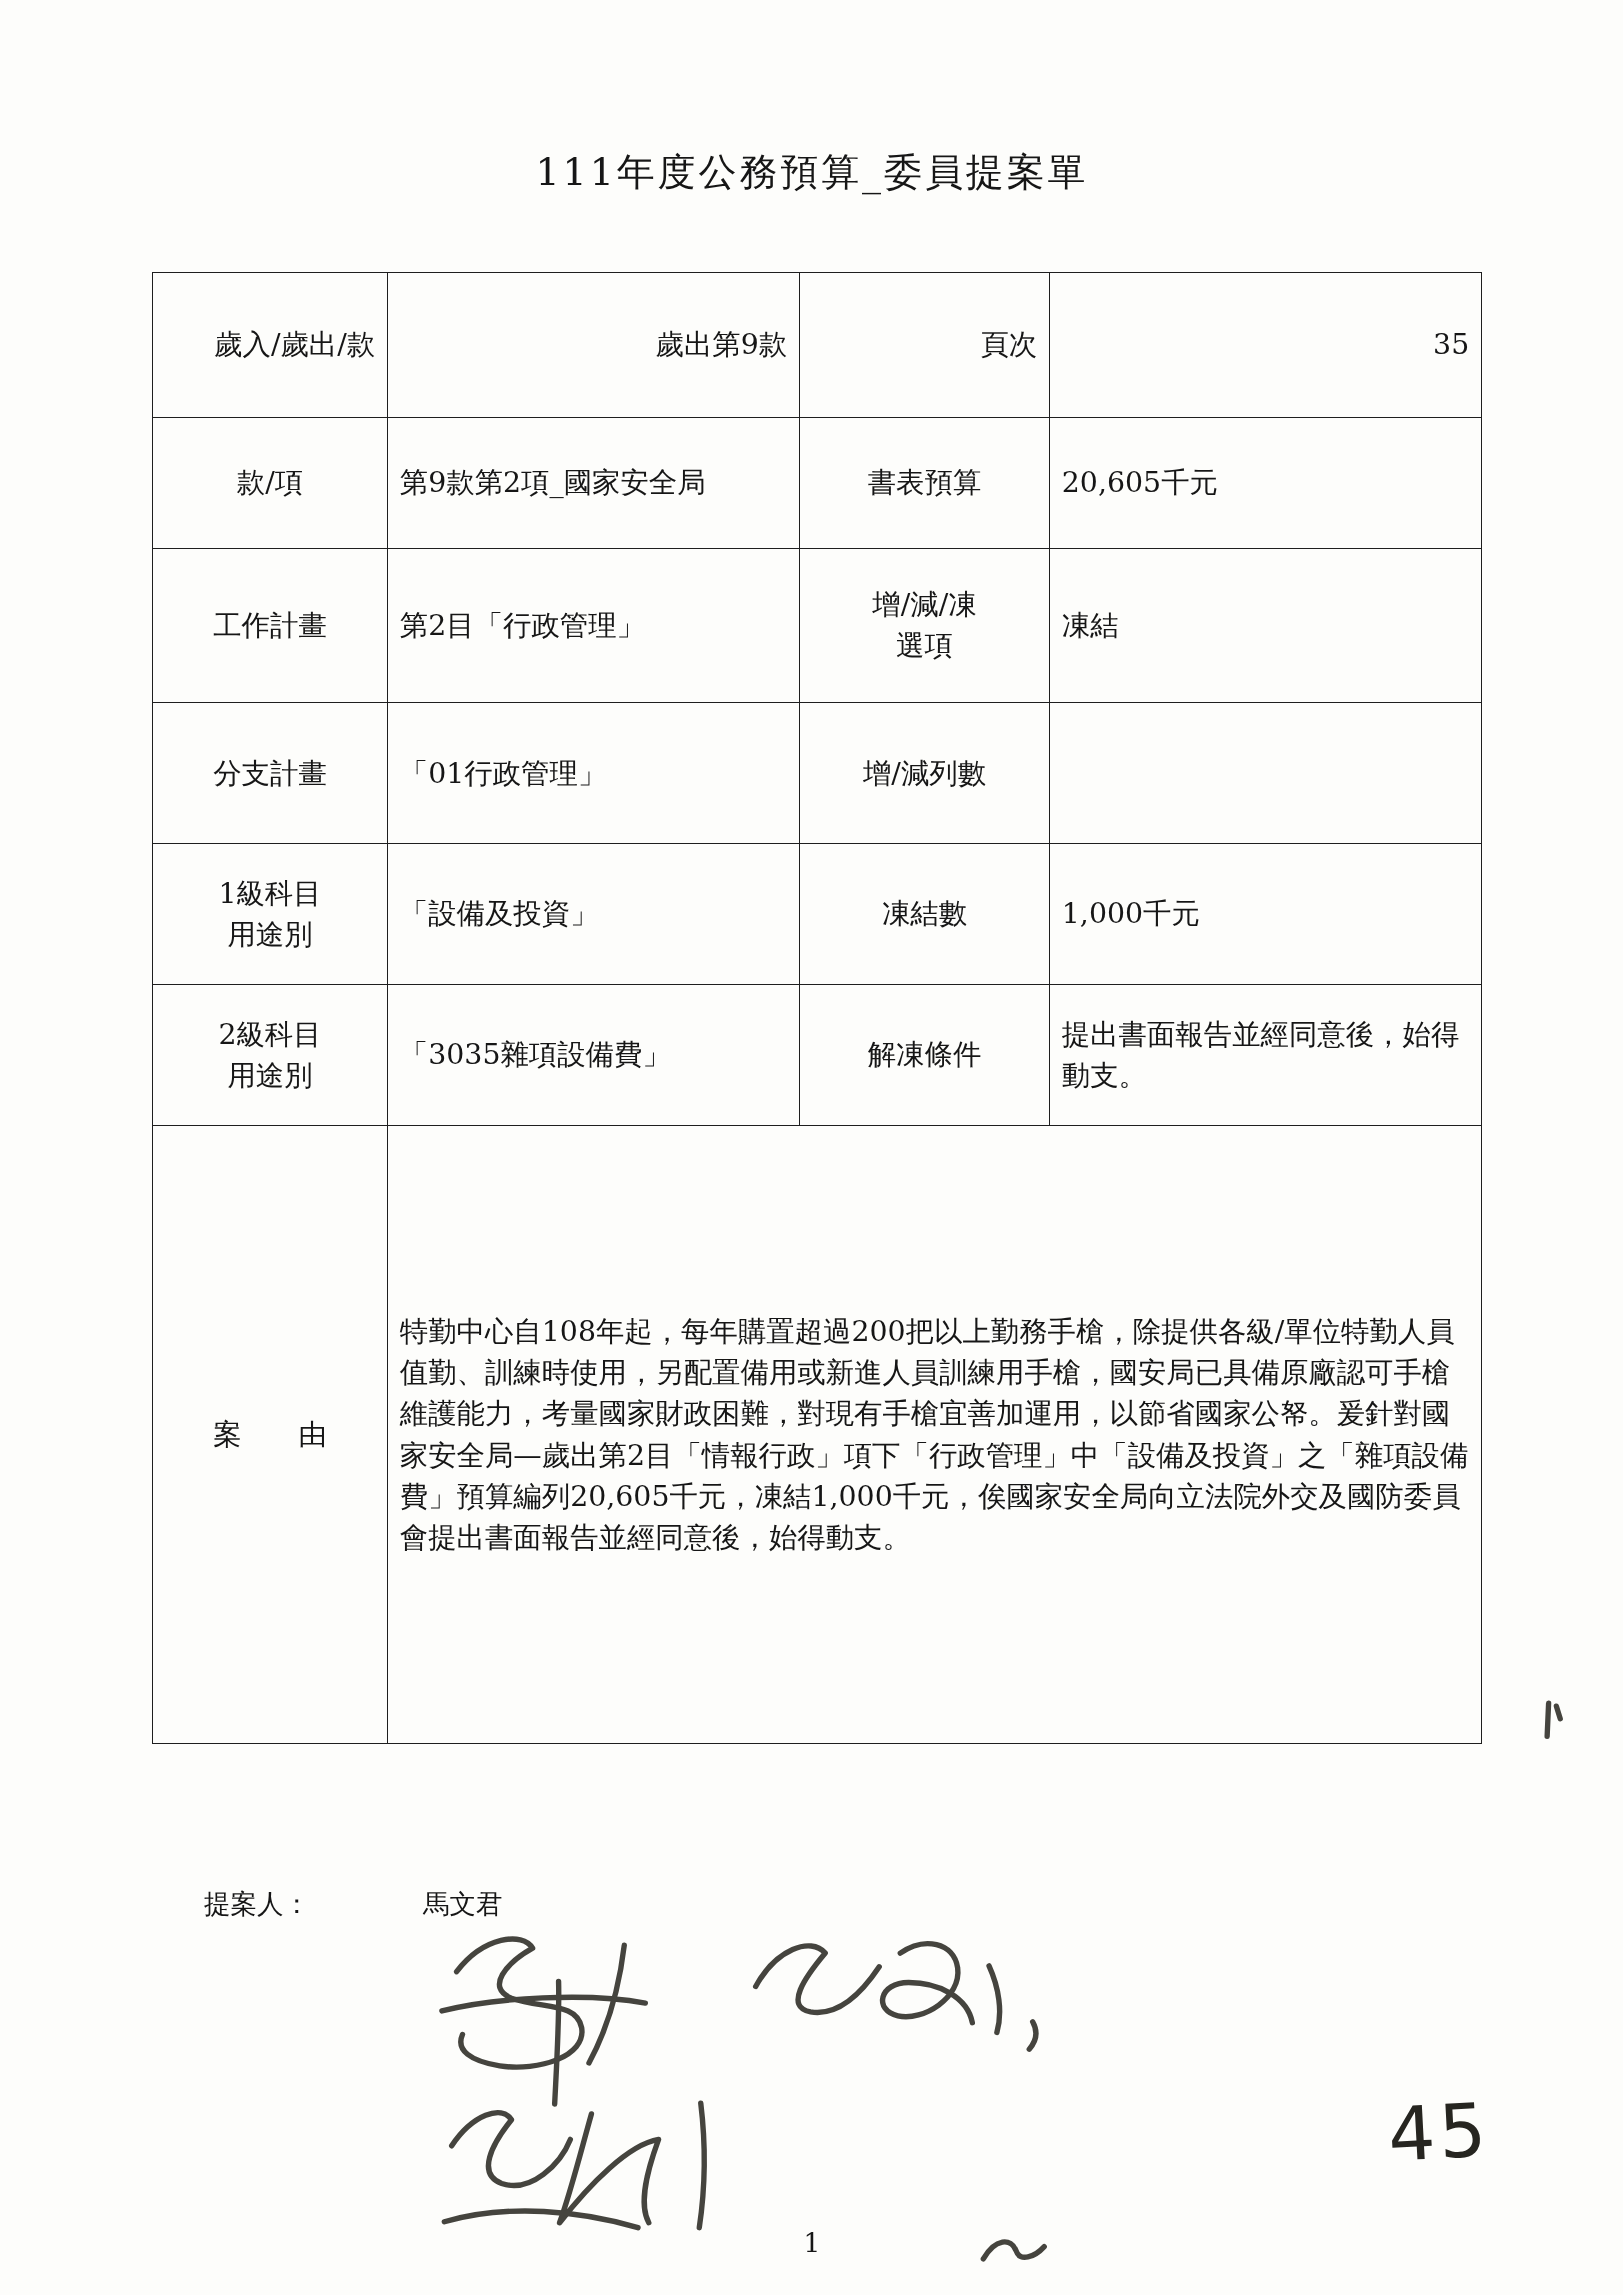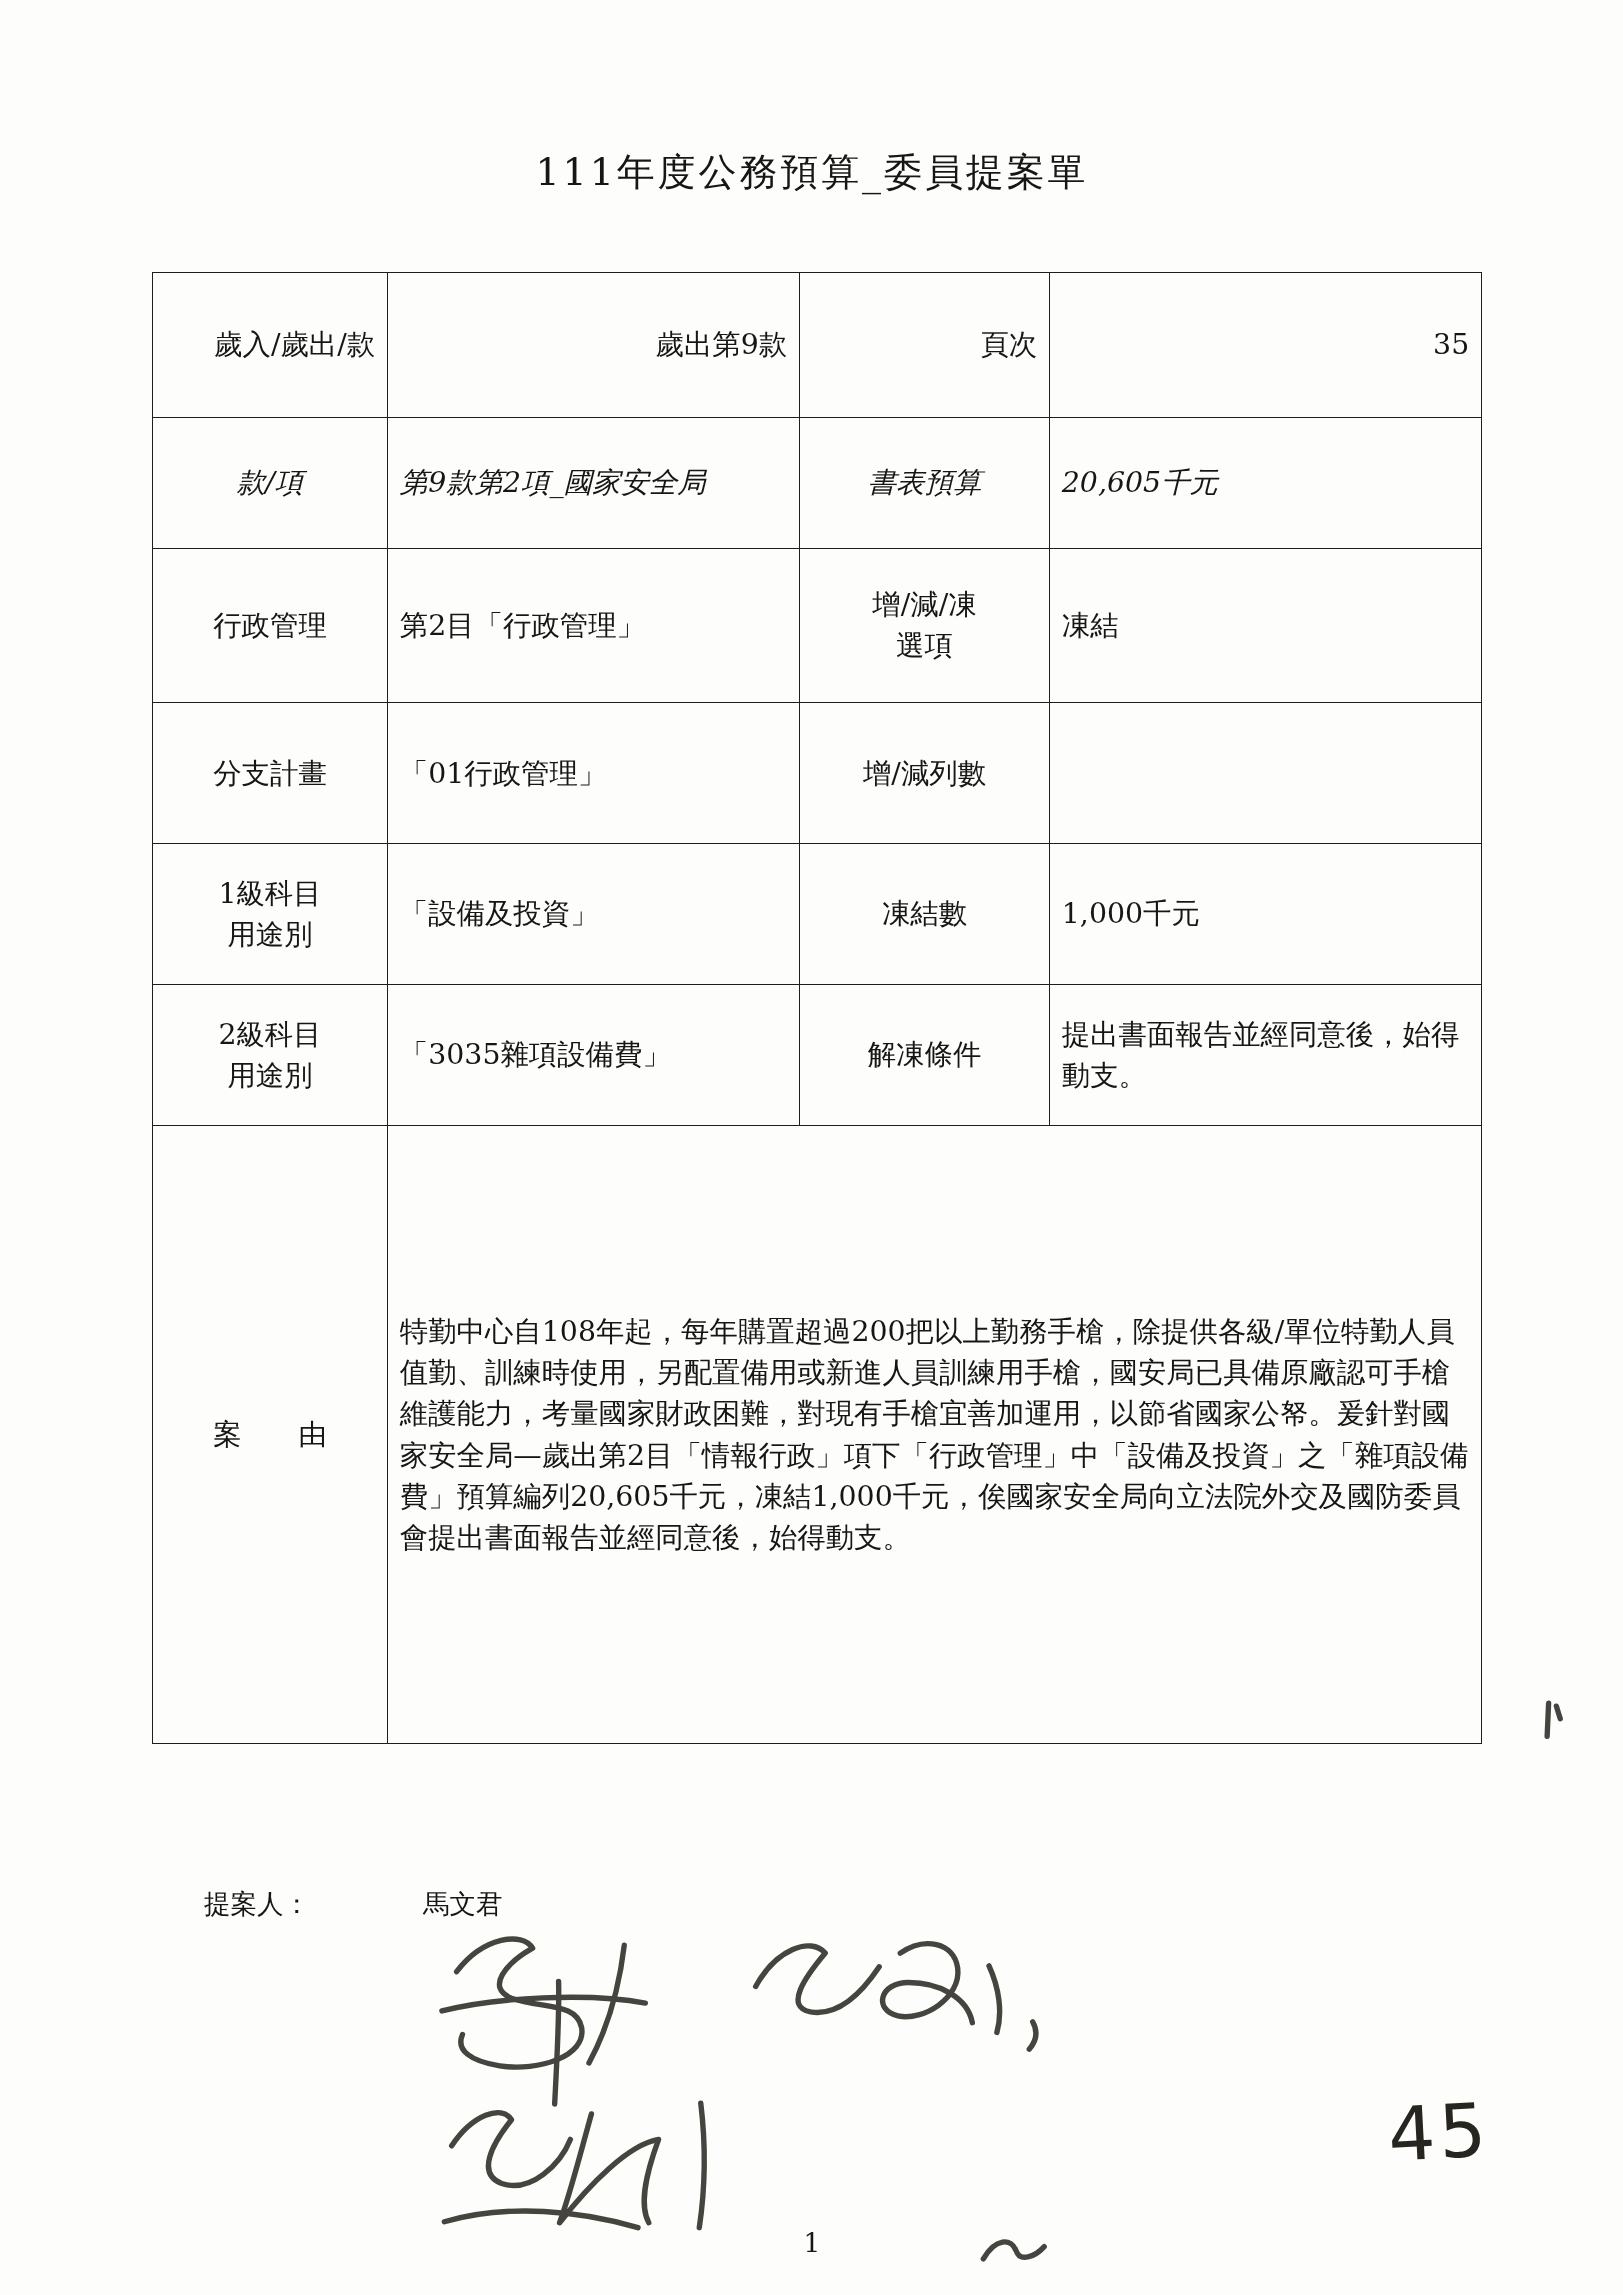--- a/index.html
+++ b/index.html
@@ -55,21 +55,21 @@
     letter-spacing: 0;
     margin-left: 16px;
   }
   td.case-text {
     vertical-align: top;
     line-height: 76px;
     padding: 2.9px 13.7px;
     text-align: left;
   }
   .r1 td { height: 132px; text-align: right; }
-  .r2 td { height: 118px; font-style: italic; }
+  .r2 td { height: 118px; }
   .r3 td { height: 194px; }
   .r4 td { height: 142px; }
   .r5 td { height: 128px; }
   .r6 td { height: 128px; }
   .r7 td { height: 128px; }
   .r8 td { height: 606px; }
 
   .proposer {
     position: absolute;
     left: 204px;
@@ -142,21 +142,21 @@
         <td class="lbl">頁次</td>
         <td class="val">35</td>
       </tr>
       <tr class="r2">
         <td class="lbl">款/項</td>
         <td class="val">第9款第2項_國家安全局</td>
         <td class="lbl">書表預算</td>
         <td class="val">20,605千元</td>
       </tr>
       <tr class="r4">
-        <td class="lbl">行政管理</td>
+        <td class="lbl">工作計畫</td>
         <td class="val">第2目「行政管理」</td>
         <td class="lbl">增/減/凍
 選項</td>
         <td class="val">凍結</td>
       </tr>
       <tr class="r5">
         <td class="lbl">分支計畫</td>
         <td class="val">「01行政管理」</td>
         <td class="lbl">增/減列數</td>
         <td class="val"></td>

